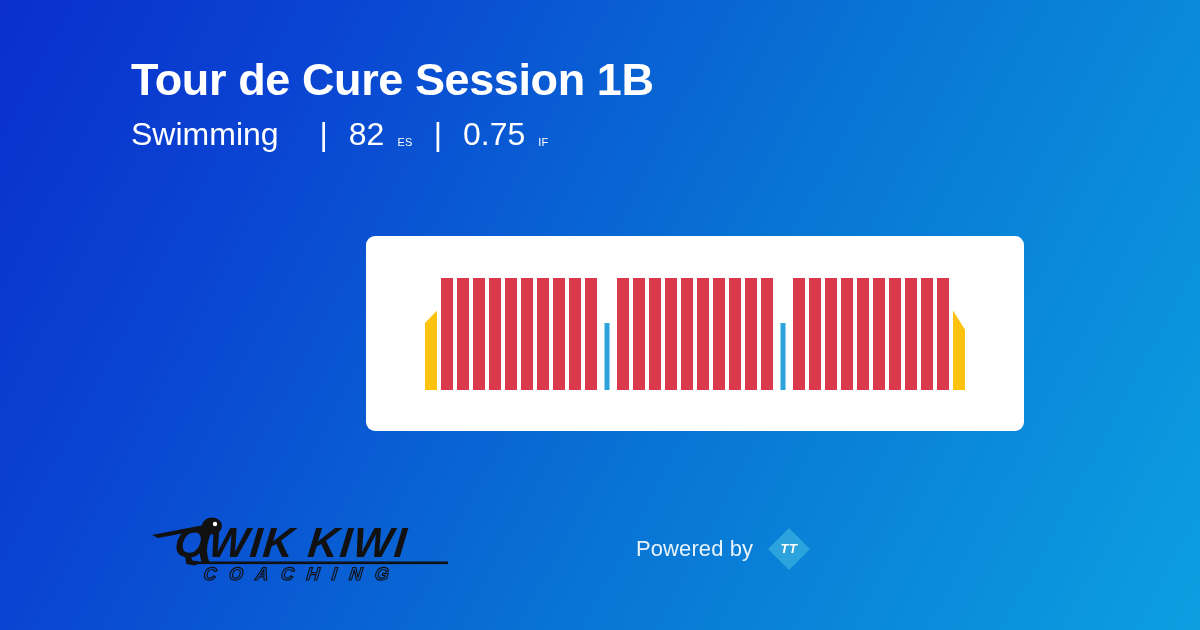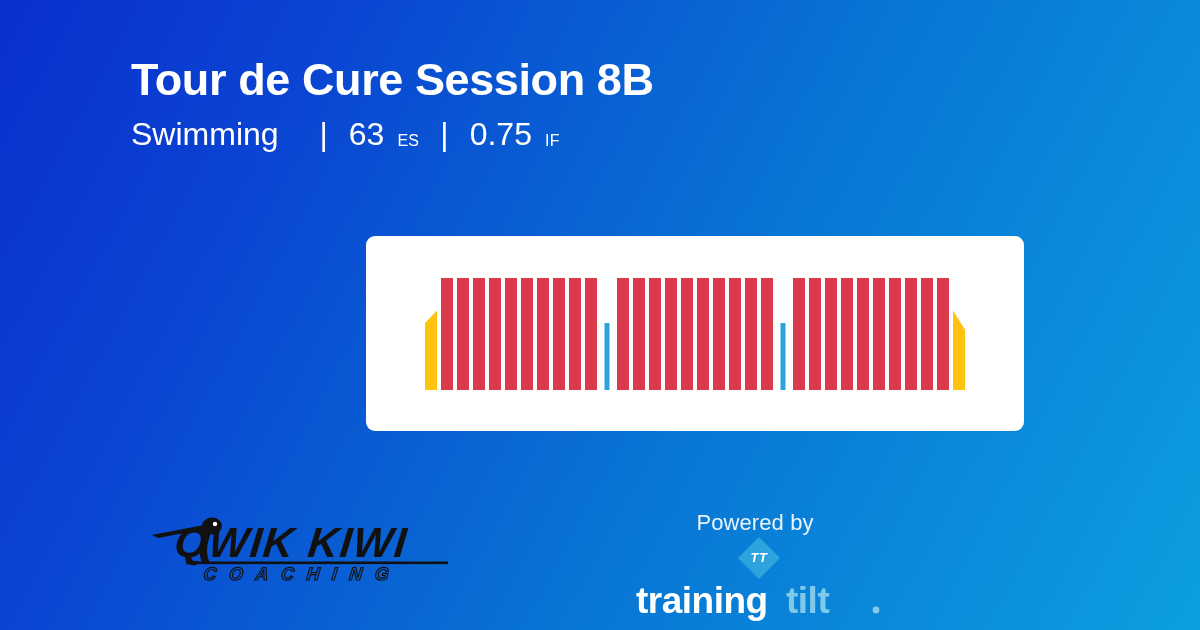--- a/index.html
+++ b/index.html
@@ -44,21 +44,21 @@
     align-items: baseline;
     gap: 11px;
   }
 
   .subtitle .sep {
     padding: 0 10px;
     font-weight: 300;
   }
 
   .sub-unit {
-    font-size: 16px;
+    font-size: 11px;
     letter-spacing: 0.3px;
     position: relative;
     top: 1px;
     margin-left: 2px;
   }
 
   
   .chart-card {
     position: absolute;
     left: 366px;
@@ -89,25 +89,24 @@
     left: 148px;
     top: 513px;
     width: 320px;
     height: 72px;
   }
   .qwik-logo svg { display: block; width: 100%; height: 100%; }
 
   .powered-wrap {
     position: absolute;
     left: 636px;
-    top: 510px;
+    top: 526px;
     height: 46px;
     display: flex;
     align-items: center;
-    flex-direction: column;
   }
 
   .powered-by {
     font-size: 22px;
     color: #e9f3fb;
     letter-spacing: 0.1px;
     margin-right: 14px;
     white-space: nowrap;
   }
 
@@ -125,26 +124,26 @@
     display: flex;
     align-items: baseline;
     height: 44px;
   }
   .tt-wordmark svg { display: block; height: 44px; }
 </style>
 </head>
 <body>
 
 <div class="header">
-  <div class="title">Tour de Cure Session 8B</div>
+  <div class="title">Tour de Cure Session 1B</div>
   <div class="subtitle">
     <span>Swimming</span>
     <span>&nbsp;</span>
     <span class="sep">|</span>
-    <span>63</span>
+    <span>82</span>
     <span class="sub-unit">ES</span>
     <span class="sep">|</span>
     <span>0.75</span>
     <span class="sub-unit">IF</span>
   </div>
 </div>
 
 <div class="chart-card">
   <div class="chart-plot">
     <svg id="chart-svg" viewBox="0 0 658 195" preserveAspectRatio="none">
@@ -211,20 +210,13 @@
 <div class="powered-wrap">
   <span class="powered-by">Powered by</span>
 
   <span class="tt-diamond">
     <svg viewBox="0 0 44 44">
       <polygon points="22,1 43,22 22,43 1,22" fill="#2ca3dc"></polygon>
       <text x="22" y="26" text-anchor="middle" fill="#ffffff" font-family="'Liberation Sans', sans-serif" font-size="13" font-weight="bold" letter-spacing="0.5">TT</text>
     </svg>
   </span>
 
-  <span class="tt-wordmark">
-    <svg viewBox="0 0 252 44" width="252" height="44">
-      <text x="0" y="33" font-family="'Liberation Sans', sans-serif" font-size="37" font-weight="bold" letter-spacing="-0.5" fill="#ffffff">training</text>
-      <text x="150" y="33" font-family="'Liberation Sans', sans-serif" font-size="37" font-weight="bold" letter-spacing="-0.5" fill="#7fc9ea">tilt</text>
-      <circle cx="240" cy="30" r="3.4" fill="#7fc9ea"></circle>
-    </svg>
-  </span>
 </div>
 
 </body></html>

